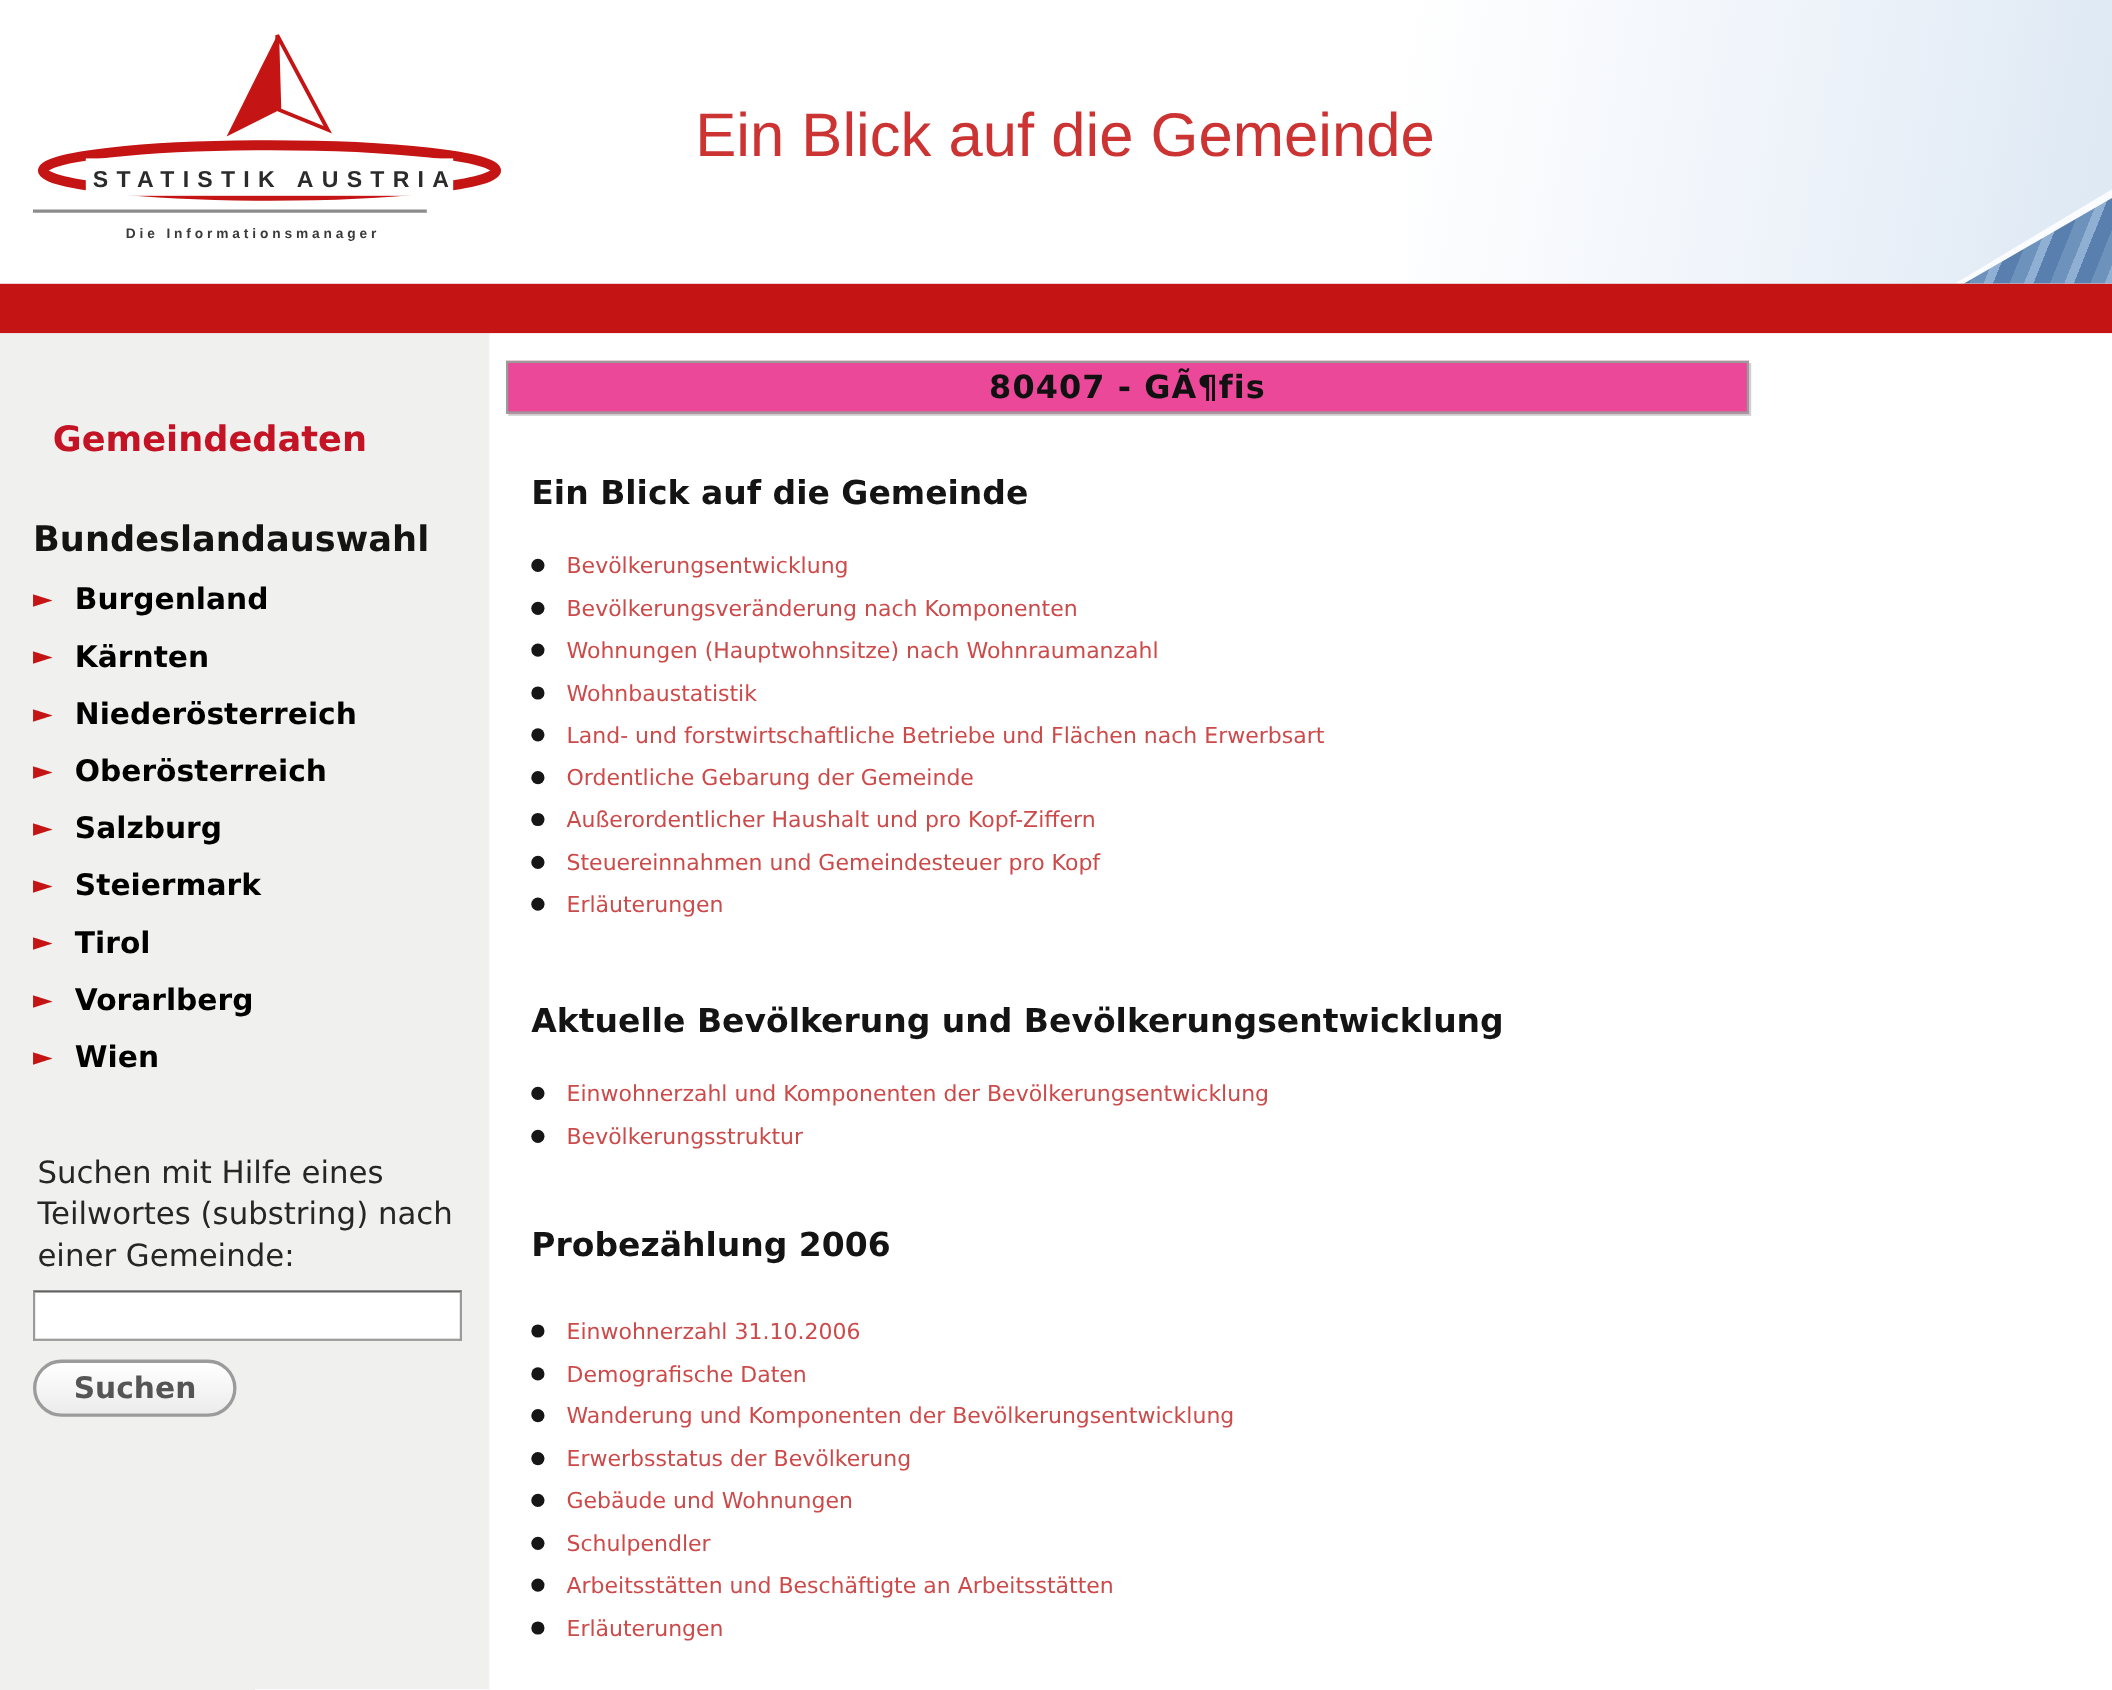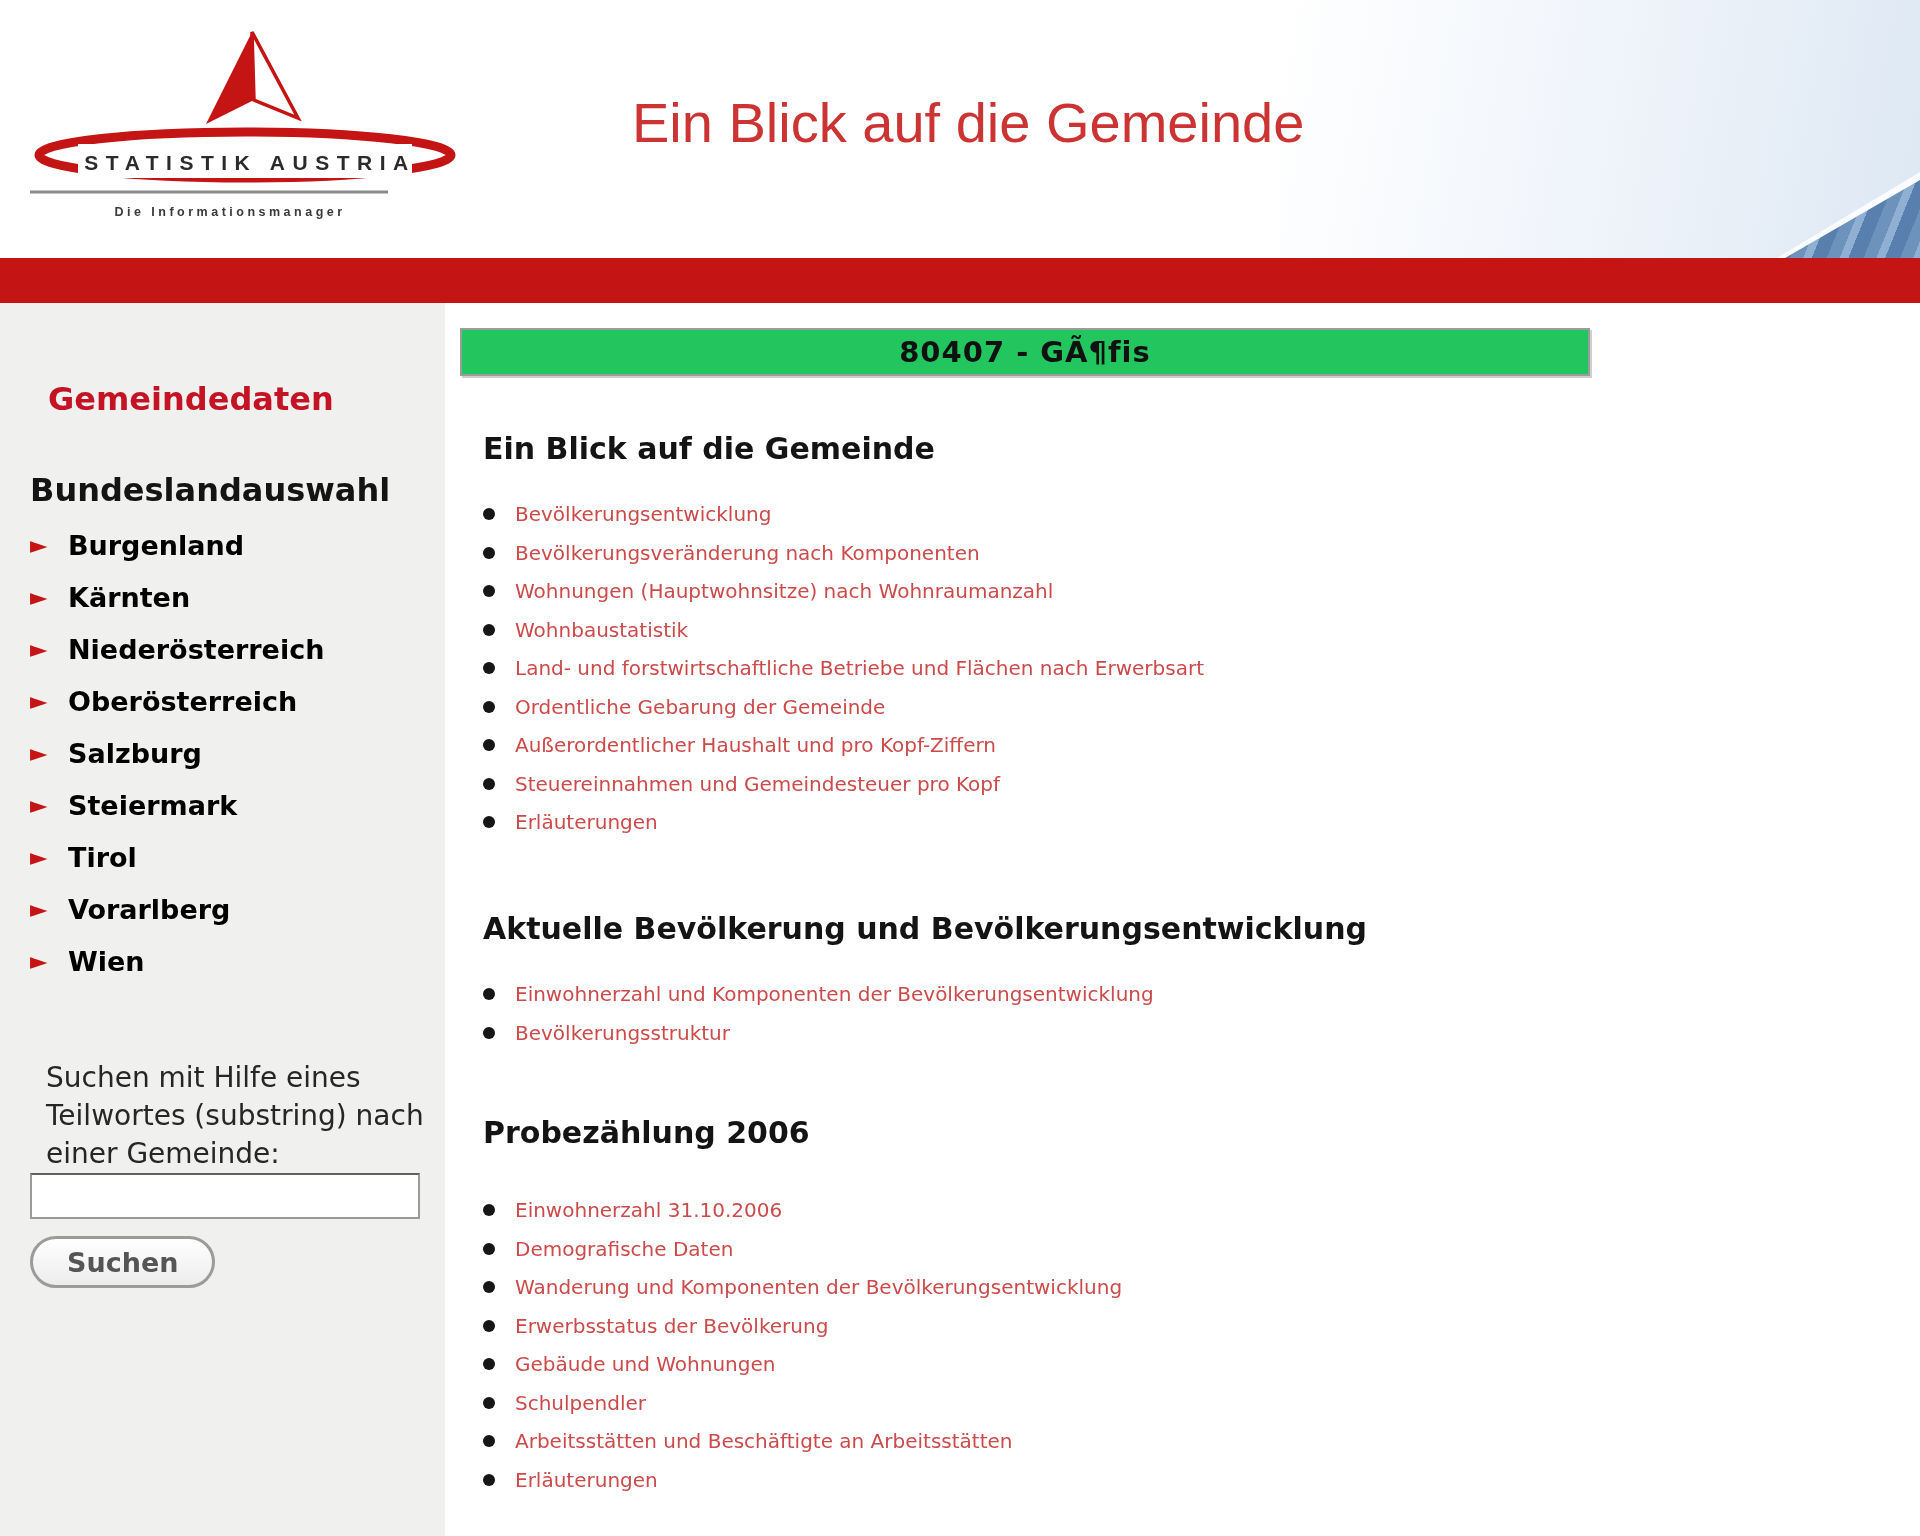--- a/index.html
+++ b/index.html
@@ -25,34 +25,34 @@
   
   .sidebar { position:absolute; top:303px; left:0; width:445px; height:1233px; background:#f0f0ee; }
   .side-title { position:absolute; left:33px; top:62px; margin:15px;
                 font-size:32px; font-weight:bold; color:#c31324; }
   .side-sub { position:absolute; left:30px; top:168px; margin:0;
               font-size:32px; font-weight:bold; color:#141414; }
   .states { position:absolute; left:30px; top:216px; margin:0; padding:0; list-style:none; }
   .state { height:52px; display:flex; align-items:center; }
   .tri { color:#c41414; font-size:23px; width:38px; flex:none; line-height:1; }
   .state-link { color:#000000; font-size:27px; font-weight:bold; text-decoration:none; white-space:nowrap; cursor:pointer; }
-  .search-label { position:absolute; left:30px; top:740px; width:378px; margin:16px;
+  .search-label { position:absolute; left:30px; top:740px; width:378px; margin:4px;
                   font-size:28px; line-height:38px; color:#262626; }
   .search-input { position:absolute; left:30px; top:870px; width:390px; height:46px;
                   box-sizing:border-box; border:2px solid #9a9a9a; border-top-color:#606060;
                   background:#fff; font-size:26px; padding:0 8px; font-family:inherit; }
   .search-btn { position:absolute; left:30px; top:933px; height:52px; padding:0 34px;
                 border:3px solid #9b9b9b; border-radius:27px;
                 background:linear-gradient(#ffffff,#ececec); color:#555;
                 font-size:27px; font-weight:bold; font-family:inherit; cursor:pointer; }
 
   
   .main { position:absolute; top:303px; left:445px; width:1475px; height:1233px; background:#fff; }
   .banner { position:absolute; left:15px; top:25px; width:1130px; height:48px;
-            box-sizing:border-box; background:#22c55e; border:2px solid #9b9b9b;
+            box-sizing:border-box; background:#ec4899; border:2px solid #9b9b9b;
             box-shadow:2px 2px 0 #cfcfcf; display:flex; align-items:center; justify-content:center; }
   .banner span { font-size:29px; font-weight:bold; color:#111; letter-spacing:1px; }
   .sec-h { position:absolute; left:38px; margin:0; font-size:30px; font-weight:bold;
            color:#141414; white-space:nowrap; }
   .links { position:absolute; left:38px; margin:0; padding:0; list-style:none; }
   .links li { height:38.5px; display:flex; align-items:center; }
   .dot { width:12px; height:12px; border-radius:50%; background:#161616; margin-right:20px; flex:none; }
   .link { color:#cc4a4a; font-size:20px; font-weight:normal; text-decoration:none; white-space:nowrap; cursor:pointer; }
   #sec1-h { top:128px; } #sec1-list { top:192px; }
   #sec2-h { top:608px; } #sec2-list { top:672px; }

